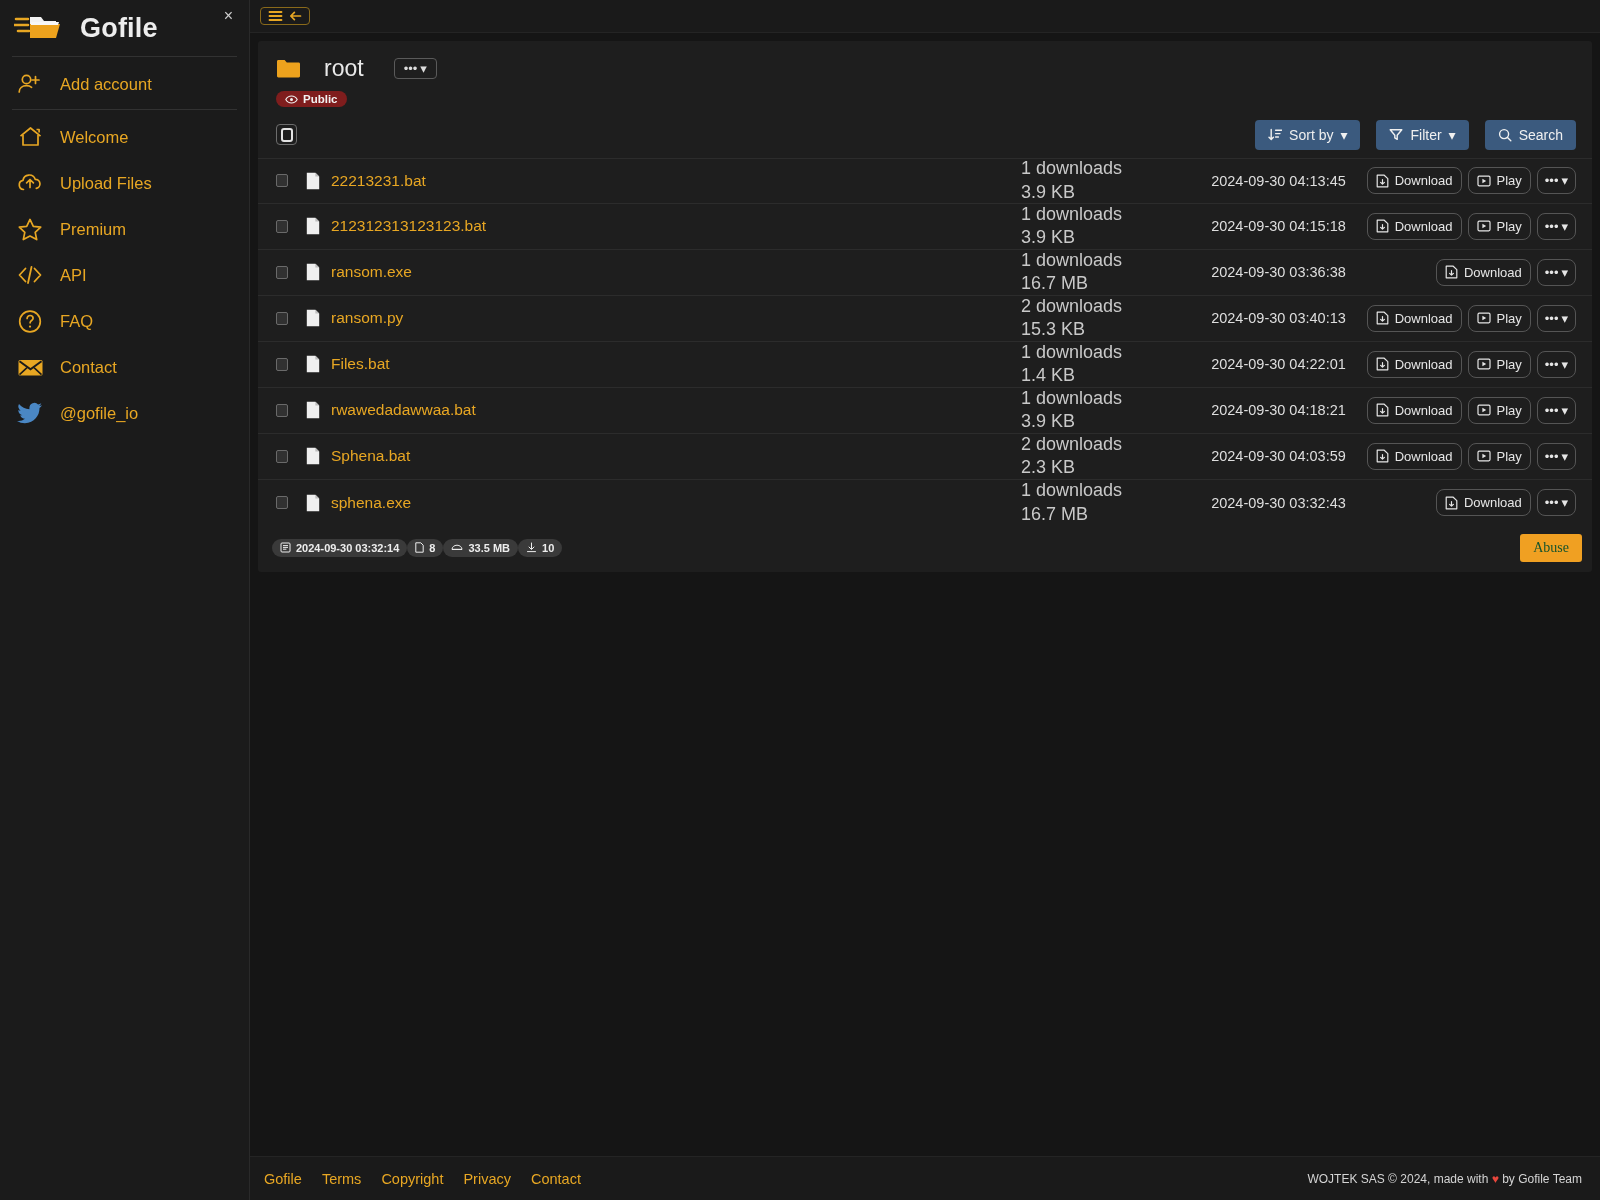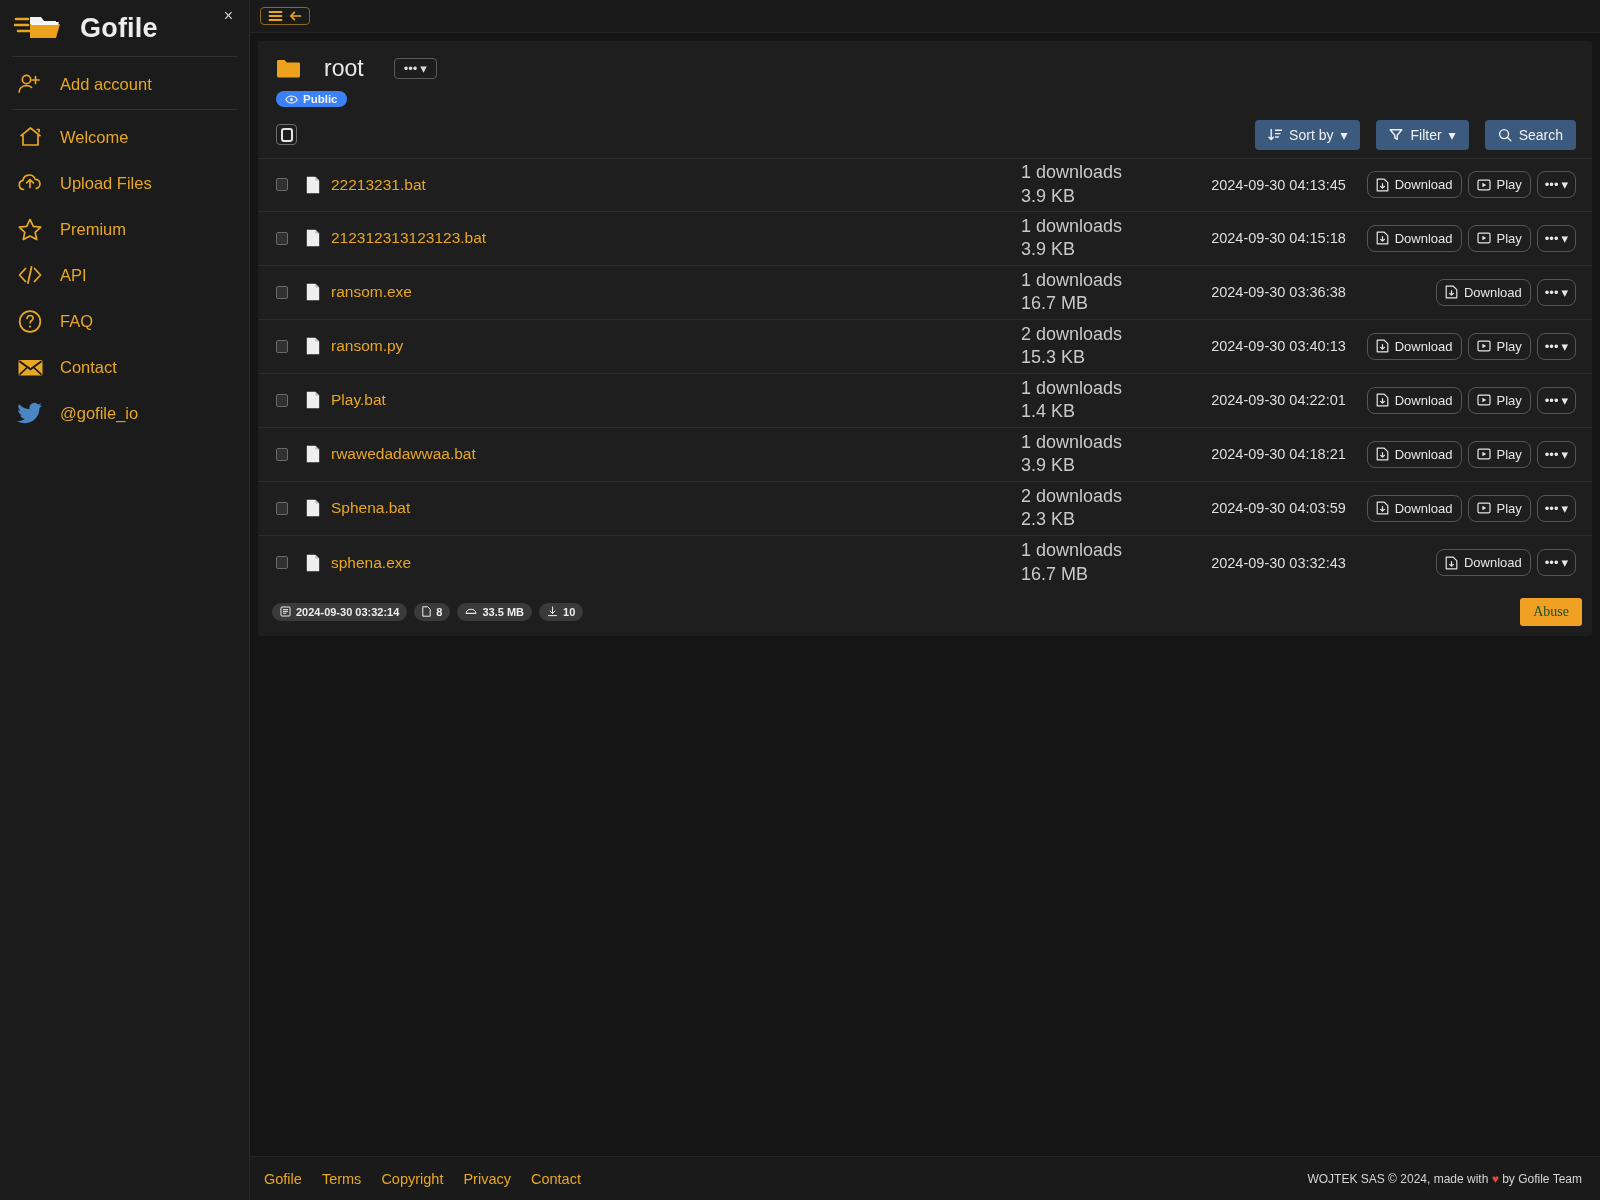--- a/index.html
+++ b/index.html
@@ -91,21 +91,21 @@
   .folder-ico { width: 24px; height: 19px; flex: none; }
   .folder-name { font-size: 23px; color: #e9e9e9; }
   .dots-btn {
     border: 1px solid #5a5a5a; border-radius: 4px;
     padding: 2px 9px; color: #dcdcdc; font-size: 13px;
     display: inline-flex; align-items: center; gap: 3px; cursor: pointer;
     background: transparent; margin-left: 6px;
   }
   .pub-badge {
     display: inline-flex; align-items: center; gap: 5px;
-    background: #3b82f6; color: #f2f2f2;
+    background: #7f1d1d; color: #f2f2f2;
     border-radius: 9px; padding: 2px 9px;
     font-size: 11.5px; font-weight: bold; margin-top: 9px;
   }
 
   .toolbar {
     display: flex; align-items: center; justify-content: space-between;
     padding: 6px 16px 8px 18px;
   }
   .select-all-box {
     width: 21px; height: 21px; border: 1px solid #6d6d6d; border-radius: 4px;
@@ -119,21 +119,21 @@
     background: #3b5a7e; color: #f0f0f0; border: none; border-radius: 4px;
     padding: 7px 13px; font-size: 14px; cursor: pointer;
     display: inline-flex; align-items: center; gap: 7px;
     font-family: "Liberation Sans", sans-serif;
   }
 
   
   .file-list { padding: 0 0 0 0; }
   .file-row {
     display: flex; align-items: center;
-    height: 54px; padding: 0 16px 0 18px;
+    height: 46px; padding: 0 16px 0 18px;
     border-bottom: 1px solid #2c2c2c;
   }
   .file-row:first-child { border-top: 1px solid #2c2c2c; }
   .file-row:last-child { border-bottom: none; }
   .row-check {
     width: 12px; height: 13px; border: 1px solid #6a6a6a; border-radius: 2px;
     background: #313131; flex: none; margin-right: 18px; cursor: pointer;
   }
   .file-ico { width: 14px; height: 18px; flex: none; margin-right: 11px; }
   .file-name {
@@ -157,21 +157,21 @@
     display: inline-flex; align-items: center; gap: 6px; white-space: nowrap;
     font-family: "Liberation Sans", sans-serif;
   }
   .act-dots { padding: 5px 7px; gap: 3px; }
 
   
   .panel-foot {
     display: flex; align-items: center; justify-content: space-between;
     padding: 8px 10px 10px 14px;
   }
-  .chips { display: flex; gap: 7px; align-items: center; }
+  .chips { display: flex; align-items: center; }
   .chip {
     background: #3a3a3a; color: #ededed; border-radius: 9px;
     padding: 3px 8px; font-size: 11px; font-weight: bold;
     display: inline-flex; align-items: center; gap: 5px;
   }
   .abuse-btn {
     background: #f0a022; color: #14532d; border: none; border-radius: 3px;
     padding: 6px 13px; font-size: 14px; cursor: pointer;
     font-family: Liberation Serif, serif;
   }
@@ -520,21 +520,21 @@
             </span>
           </div>
           <div class="file-row">
             <span class="row-check"></span>
             <span class="file-ico">
               <svg width="14" height="18" viewBox="0 0 14 18">
                 <path d="M.8.8h8.6L13.2 4.6V17.2H.8z" fill="#efefef"></path>
                 <path d="M9.4.8 13.2 4.6H9.4z" fill="#bdbdbd"></path>
               </svg>
             </span>
-            <span class="file-name">Play.bat</span>
+            <span class="file-name">Files.bat</span>
             <span class="spacer"></span>
             <span class="stats"><span>1 downloads</span><br><span class="sz">1.4 KB</span></span>
             <span class="date">2024-09-30 04:22:01</span>
             <span class="actions">
               <button class="act-btn">
                 <span>
                   <svg width="13" height="14" viewBox="0 0 13 14" fill="none" stroke="#e6e6e6" stroke-width="1.2" stroke-linejoin="round">
                     <path d="M1.2 1.2h7l3.6 3.4v8.2H1.2z"></path>
                     <path d="M6.5 5.6v4.4M4.6 8.3l1.9 1.9 1.9-1.9" stroke-linecap="round"></path>
                   </svg>

